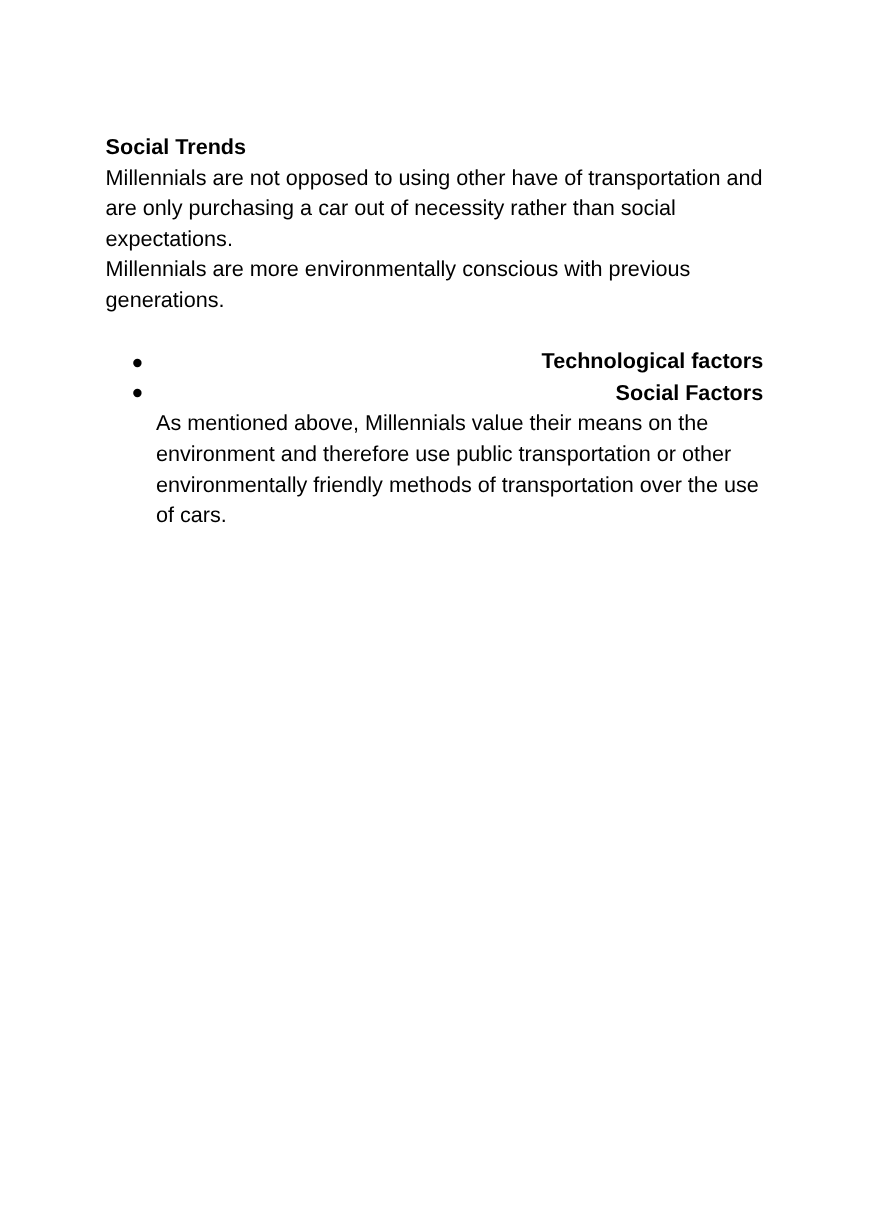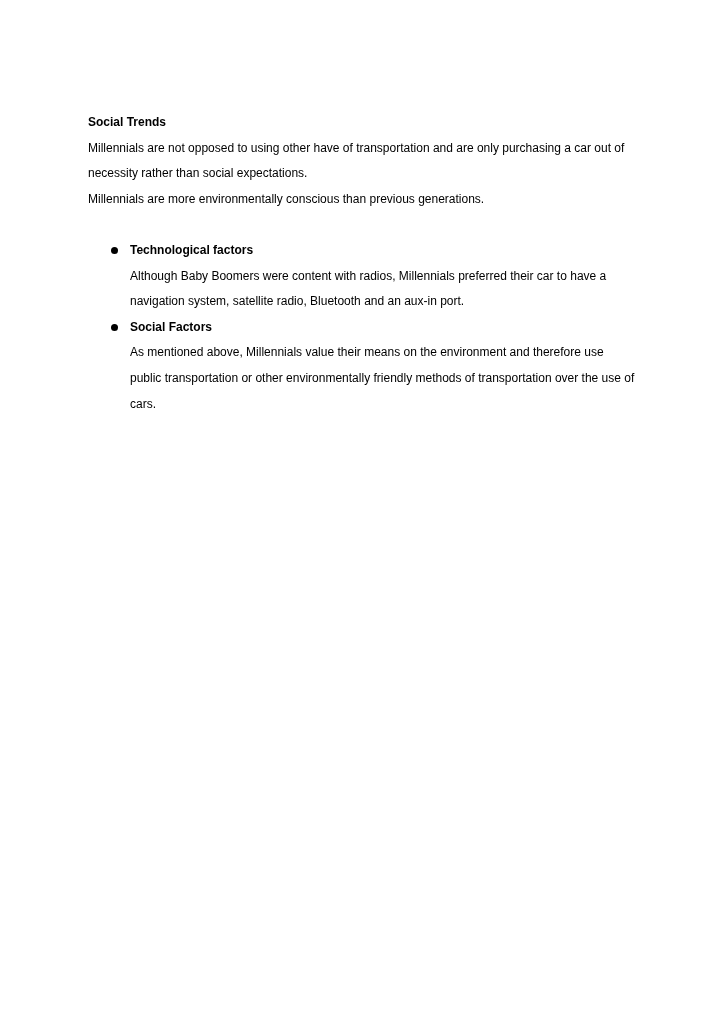--- a/index.html
+++ b/index.html
@@ -14,21 +14,21 @@
     background: #ffffff;
     color: #000000;
     font-family: "Liberation Sans", sans-serif;
     overflow: hidden;
   }
   .content {
     position: absolute;
     left: 88px;
     top: 110px;
     width: 548px;
-    font-size: 12px;
+    font-size: 18px;
     line-height: 25.6px;
     color: #000000;
   }
   .content p {
     margin: 0;
     padding: 0;
   }
   .heading {
     font-weight: bold;
   }
@@ -48,42 +48,42 @@
     position: absolute;
     left: 23px;
     top: 9.5px;
     width: 7px;
     height: 7px;
     border-radius: 50%;
     background: #000000;
   }
   .bullet-title {
     font-weight: bold;
+    text-align: right;
   }
 </style>
 </head>
 <body>
 
 <div class="page">
   <div class="content">
 
     <p class="heading">Social Trends</p>
 
     <p class="para">Millennials are not opposed to using other have of transportation and are only purchasing a car out of necessity rather than social expectations.</p>
 
-    <p class="para">Millennials are more environmentally conscious than previous generations.</p>
+    <p class="para">Millennials are more environmentally conscious with previous generations.</p>
 
     <div class="blank-line"></div>
 
     <ul class="bullet-list">
 
       <li class="bullet-item">
         <span class="bullet-marker"></span>
         <p class="bullet-title">Technological factors</p>
-        <p class="bullet-body">Although Baby Boomers were content with radios, Millennials preferred their car to have a navigation system, satellite radio, Bluetooth and an aux-in port.</p>
       </li>
 
       <li class="bullet-item">
         <span class="bullet-marker"></span>
         <p class="bullet-title">Social Factors</p>
         <p class="bullet-body">As mentioned above, Millennials value their means on the environment and therefore use public transportation or other environmentally friendly methods of transportation over the use of cars.</p>
       </li>
 
     </ul>
   </div>

